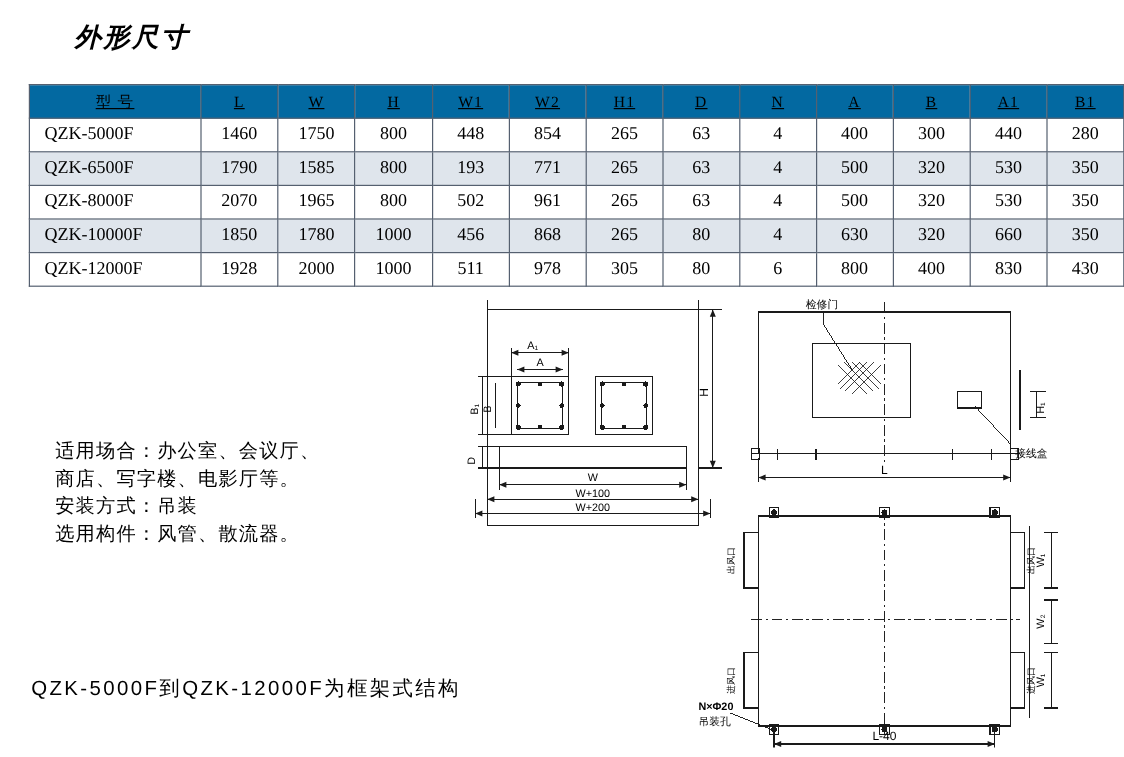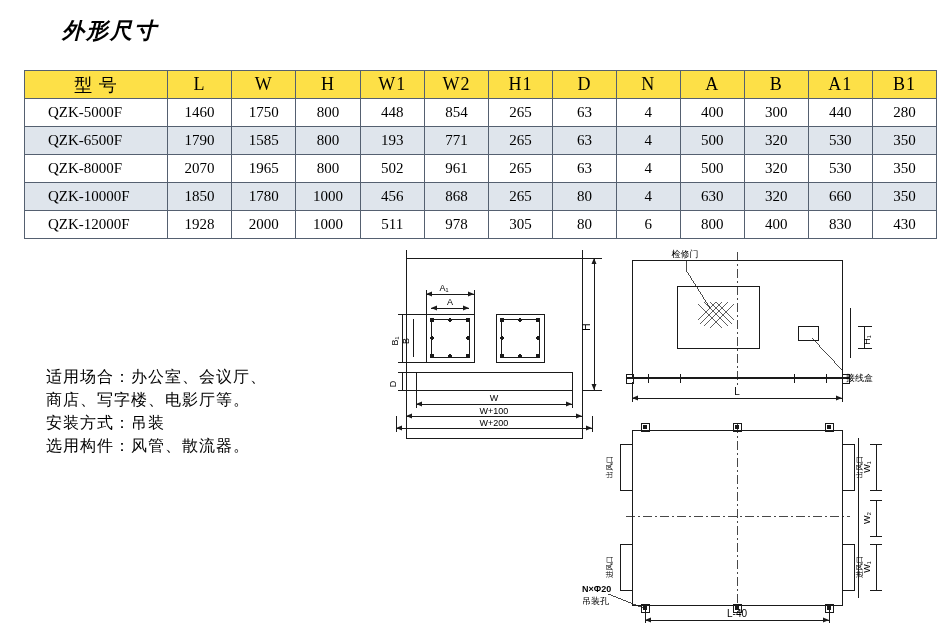--- a/index.html
+++ b/index.html
@@ -44,33 +44,34 @@
     font-size: 15px;
   }
   .spec-table td, .spec-table th {
     border: 1px solid #556070;
     text-align: center;
     height: 27px;
     padding: 0 4px;
     font-weight: normal;
   }
   .spec-table thead th {
-    background: #fde047;
-    font-size: 18px;
+    background: #0369a1;
+    font-size: 13px;
     letter-spacing: 1px;
+    text-decoration: underline;
   }
   .spec-table tbody tr:nth-child(odd) td {
     background: #ffffff;
   }
   .spec-table tbody tr:nth-child(even) td {
     background: #dfe5ec;
   }
   .spec-table td.model {
     text-align: left;
-    padding-left: 23px;
+    padding-left: 12px;
     letter-spacing: 0px;
   }
   .col-model { width: 136px; }
   .col-num   { width: 56px; }
 
   
   .notes {
     position: absolute;
     left: 46px;
     top: 365px;
@@ -204,20 +205,21 @@
     </tbody>
   </table>
 
   <div class="notes">
     <div>适用场合：办公室、会议厅、</div>
     <div>商店、写字楼、电影厅等。</div>
     <div>安装方式：吊装</div>
     <div>选用构件：风管、散流器。</div>
   </div>
 
+  <div class="footer-note">QZK-5000F到QZK-12000F为框架式结构</div>
 
   <div class="drawing">
     <svg width="545" height="375" viewBox="0 0 545 375" xmlns="http://www.w3.org/2000/svg">
       <g stroke="#1a1a1a" fill="none" stroke-width="1" shape-rendering="crispEdges">
 
         <rect x="26" y="10" width="176" height="180" stroke="#1a1a1a" stroke-width="1"></rect>
 
         <line x1="26" y1="10" x2="26" y2="2"></line>
         <line x1="202" y1="10" x2="202" y2="2"></line>
 

